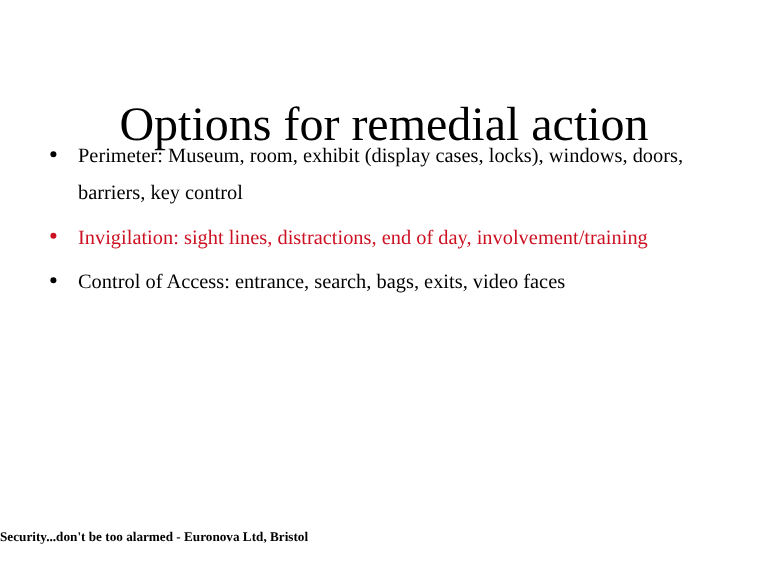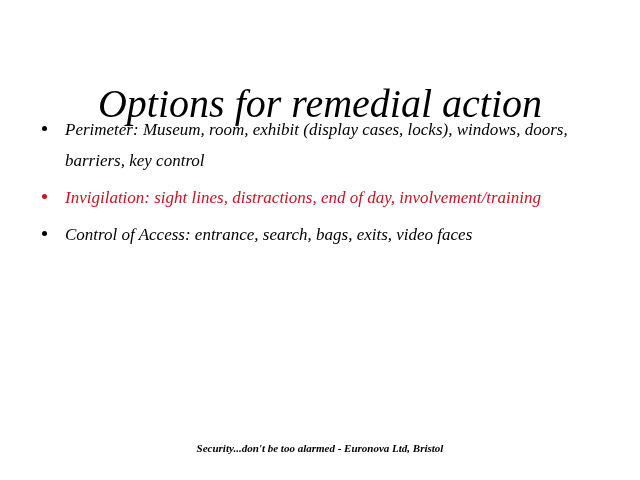--- a/index.html
+++ b/index.html
@@ -13,21 +13,20 @@
     height: 480px;
     overflow: hidden;
     font-family: "Liberation Serif", "DejaVu Serif", serif;
     color: #000000;
   }
   .slide {
     position: relative;
     width: 640px;
     height: 480px;
     background: #ffffff;
-    font-style: italic;
   }
   .slide-title {
     position: absolute;
     left: 0;
     top: 54px;
     width: 640px;
     text-align: center;
     font-family: "Liberation Serif", "DejaVu Serif", serif;
     font-size: 40px;
     line-height: 46px;
@@ -66,21 +65,20 @@
     display: block;
   }
   .bullet-item.red {
     color: #cc1122;
   }
   .slide-footer {
     position: absolute;
     left: 0;
     top: 441px;
     width: 640px;
-    text-align: center;
     font-family: "Liberation Serif", "DejaVu Serif", serif;
     font-size: 11px;
     line-height: 14px;
     font-weight: bold;
     color: #000000;
     white-space: nowrap;
   }
 </style>
 </head>
 <body>

